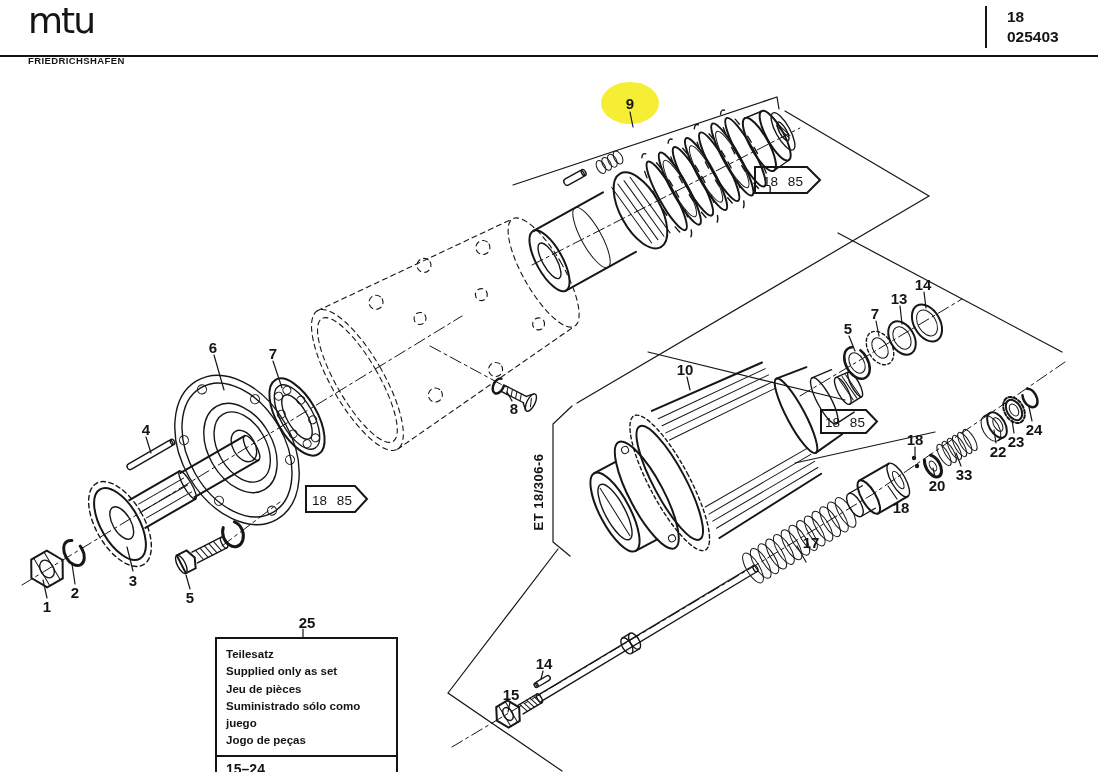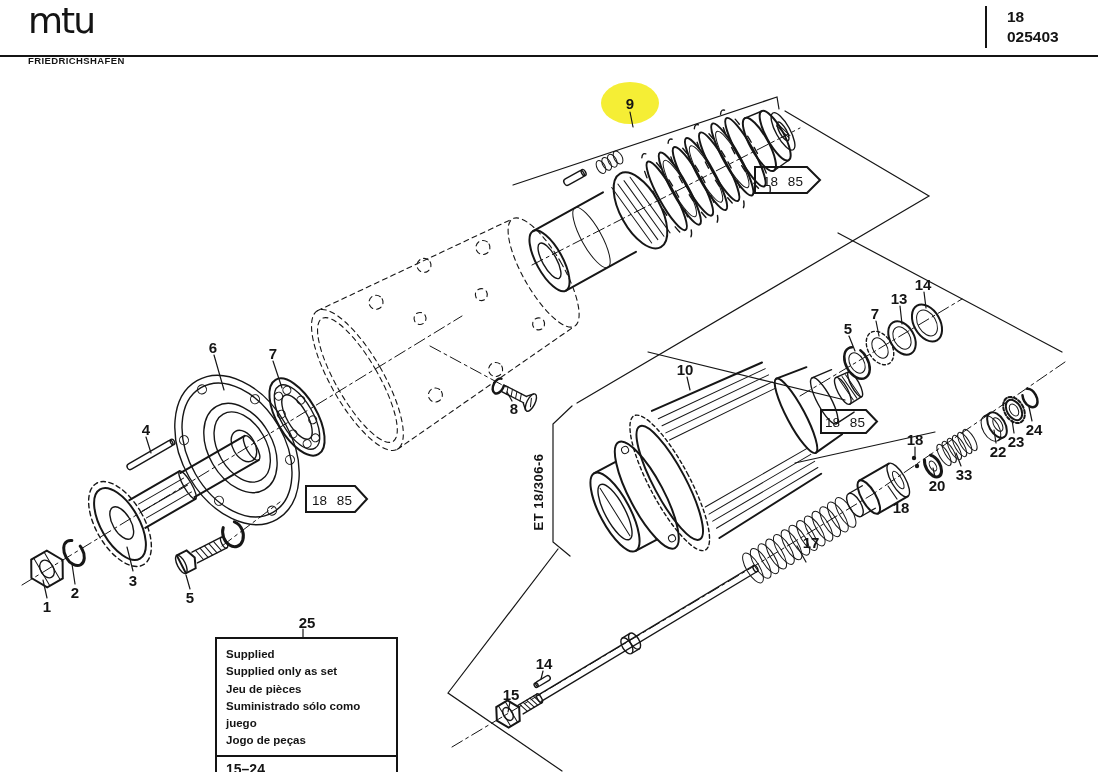--- a/index.html
+++ b/index.html
@@ -434,21 +434,21 @@
   <div class="co" style="left:307px;top:622px">25</div>
 
   <div class="refarrow" style="left:783px;top:181px">18 85</div>
   <div class="refarrow" style="left:332px;top:500px">18 85</div>
   <div class="refarrow" style="left:845px;top:422px">18 85</div>
 
   <div class="etref">ET 18/306-6</div>
 
   <div class="notebox">
     <div class="notelines">
-      <div>Supplied</div>
+      <div>Teilesatz</div>
       <div>Supplied only as set</div>
       <div>Jeu de pièces</div>
       <div>Suministrado sólo como juego</div>
       <div>Jogo de peças</div>
     </div>
     <div class="noterange">15–24</div>
   </div>
 
 </div>
 

